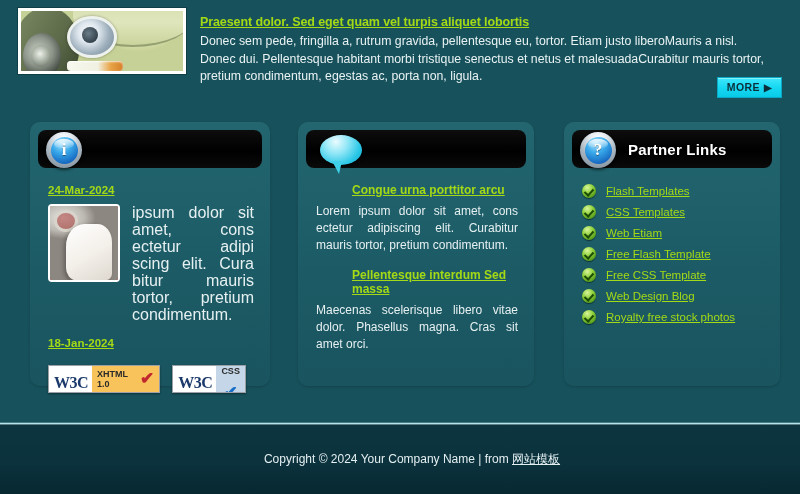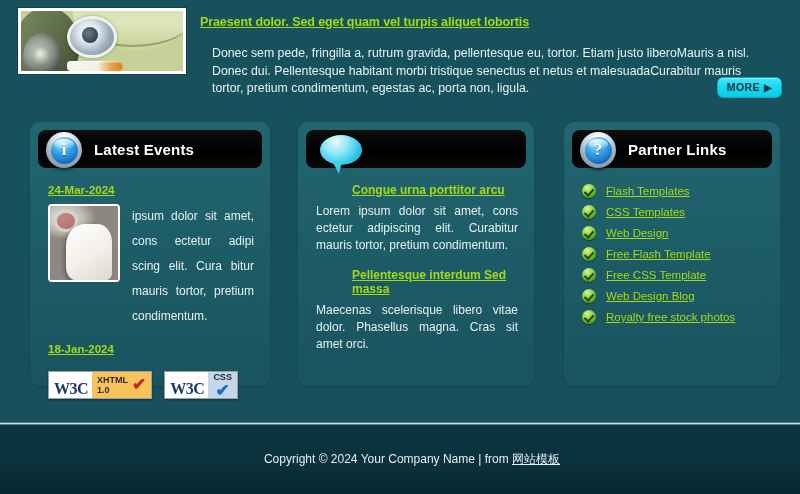--- a/index.html
+++ b/index.html
@@ -93,34 +93,34 @@
     font-size: 12.5px;
     font-weight: bold;
     text-decoration: underline;
     letter-spacing: -0.1px;
     margin-bottom: 4px;
   }
   .hero-body {
     color: #e9f2f3;
     font-size: 12.3px;
     line-height: 17.5px;
-    margin: 12px;
+    margin: 0;
     padding-right: 14px;
   }
   .more-wrap {
     position: absolute;
     right: 18px; bottom: 14px;
   }
   .more-btn {
     display: inline-flex;
     align-items: center;
     gap: 4px;
     background: linear-gradient(180deg, #3ee7fb 0%, #17d8f2 50%, #08cbe8 100%);
     border: 1px solid #0aa7c4;
-    border-radius: 6px;
+    border-radius: 0;
     color: #0b2f3a;
     font-size: 10.5px;
     font-weight: bold;
     letter-spacing: .4px;
     padding: 3px 9px 4px 9px;
     box-shadow: 0 1px 0 rgba(255,255,255,.4) inset;
     cursor: pointer;
   }
   .more-btn .arrow { font-size: 10px; }
 
@@ -239,22 +239,22 @@
     box-shadow: -2px 2px 4px rgba(0,0,0,.3);
   }
   .event-thumb .wheelrim {
     position: absolute; left: 4px; top: 4px; width: 24px; height: 22px;
     border-radius: 50%;
     border: 3px solid #d8d4cc;
     background: rgba(160,40,35,.5);
   }
   .event-text {
     color: #e6f0f1;
-    font-size: 12px;
-    line-height: 25px;
+    font-size: 16px;
+    line-height: 17px;
     text-align: justify;
     flex: 1 1 auto;
   }
   .badges { display: flex; gap: 12px; margin-top: 8px; }
   .w3c-badge {
     height: 28px;
     display: flex;
     align-items: stretch;
     border: 1px solid #9aa0a6;
     font-family: "Liberation Sans", sans-serif;
@@ -265,21 +265,21 @@
     background: #ffffff;
     color: #1b3a6b;
     font-family: "Liberation Serif", serif;
     font-weight: bold;
     font-size: 16px;
     display: flex; align-items: center;
     padding: 8px 4px 0 5px;
     letter-spacing: -0.5px;
   }
   .w3c-badge .w3c-kind {
-    display: flex; align-items: center; gap: 4px;
+    display: flex; align-items: center; gap: 12px;
     padding: 0 5px 0 5px;
     font-size: 9px;
     font-weight: bold;
     line-height: 10px;
     color: #2b2b2b;
   }
   .badge-xhtml .w3c-kind { background: #f7c35a; }
   .badge-css .w3c-kind { background: #c5d6e8; flex-direction: column; }
   .badge-xhtml .check { color: #c1272d; font-size: 17px; }
   .badge-css .check { color: #1a6fc4; font-size: 17px; }
@@ -381,21 +381,20 @@
 
   <div class="columns">
 
     <div class="panel panel-1">
       <div class="panel-head">
         <div class="hicon">
           <div class="orb">
             <div class="orb-inner">i</div>
           </div>
         </div>
-        <div class="title">Latest Events</div>
       </div>
       <div class="panel-body">
         <a class="date-link" href="#">24-Mar-2024</a>
         <div class="event-row">
           <div class="event-thumb">
             <div class="seat"></div>
             <div class="wheelrim"></div>
             <div class="seatback"></div>
           </div>
           <div class="event-text">ipsum dolor sit amet, cons ectetur adipi scing elit. Cura bitur mauris tortor, pretium condimentum.</div>
@@ -449,21 +448,21 @@
           <li>
               <span class="tick"></span>
               <a href="#">Flash Templates</a>
             </li>
           <li>
               <span class="tick"></span>
               <a href="#">CSS Templates</a>
             </li>
           <li>
               <span class="tick"></span>
-              <a href="#">Web Design</a>
+              <a href="#">Web Etiam</a>
             </li>
           <li>
               <span class="tick"></span>
               <a href="#">Free Flash Template</a>
             </li>
           <li>
               <span class="tick"></span>
               <a href="#">Free CSS Template</a>
             </li>
           <li>

